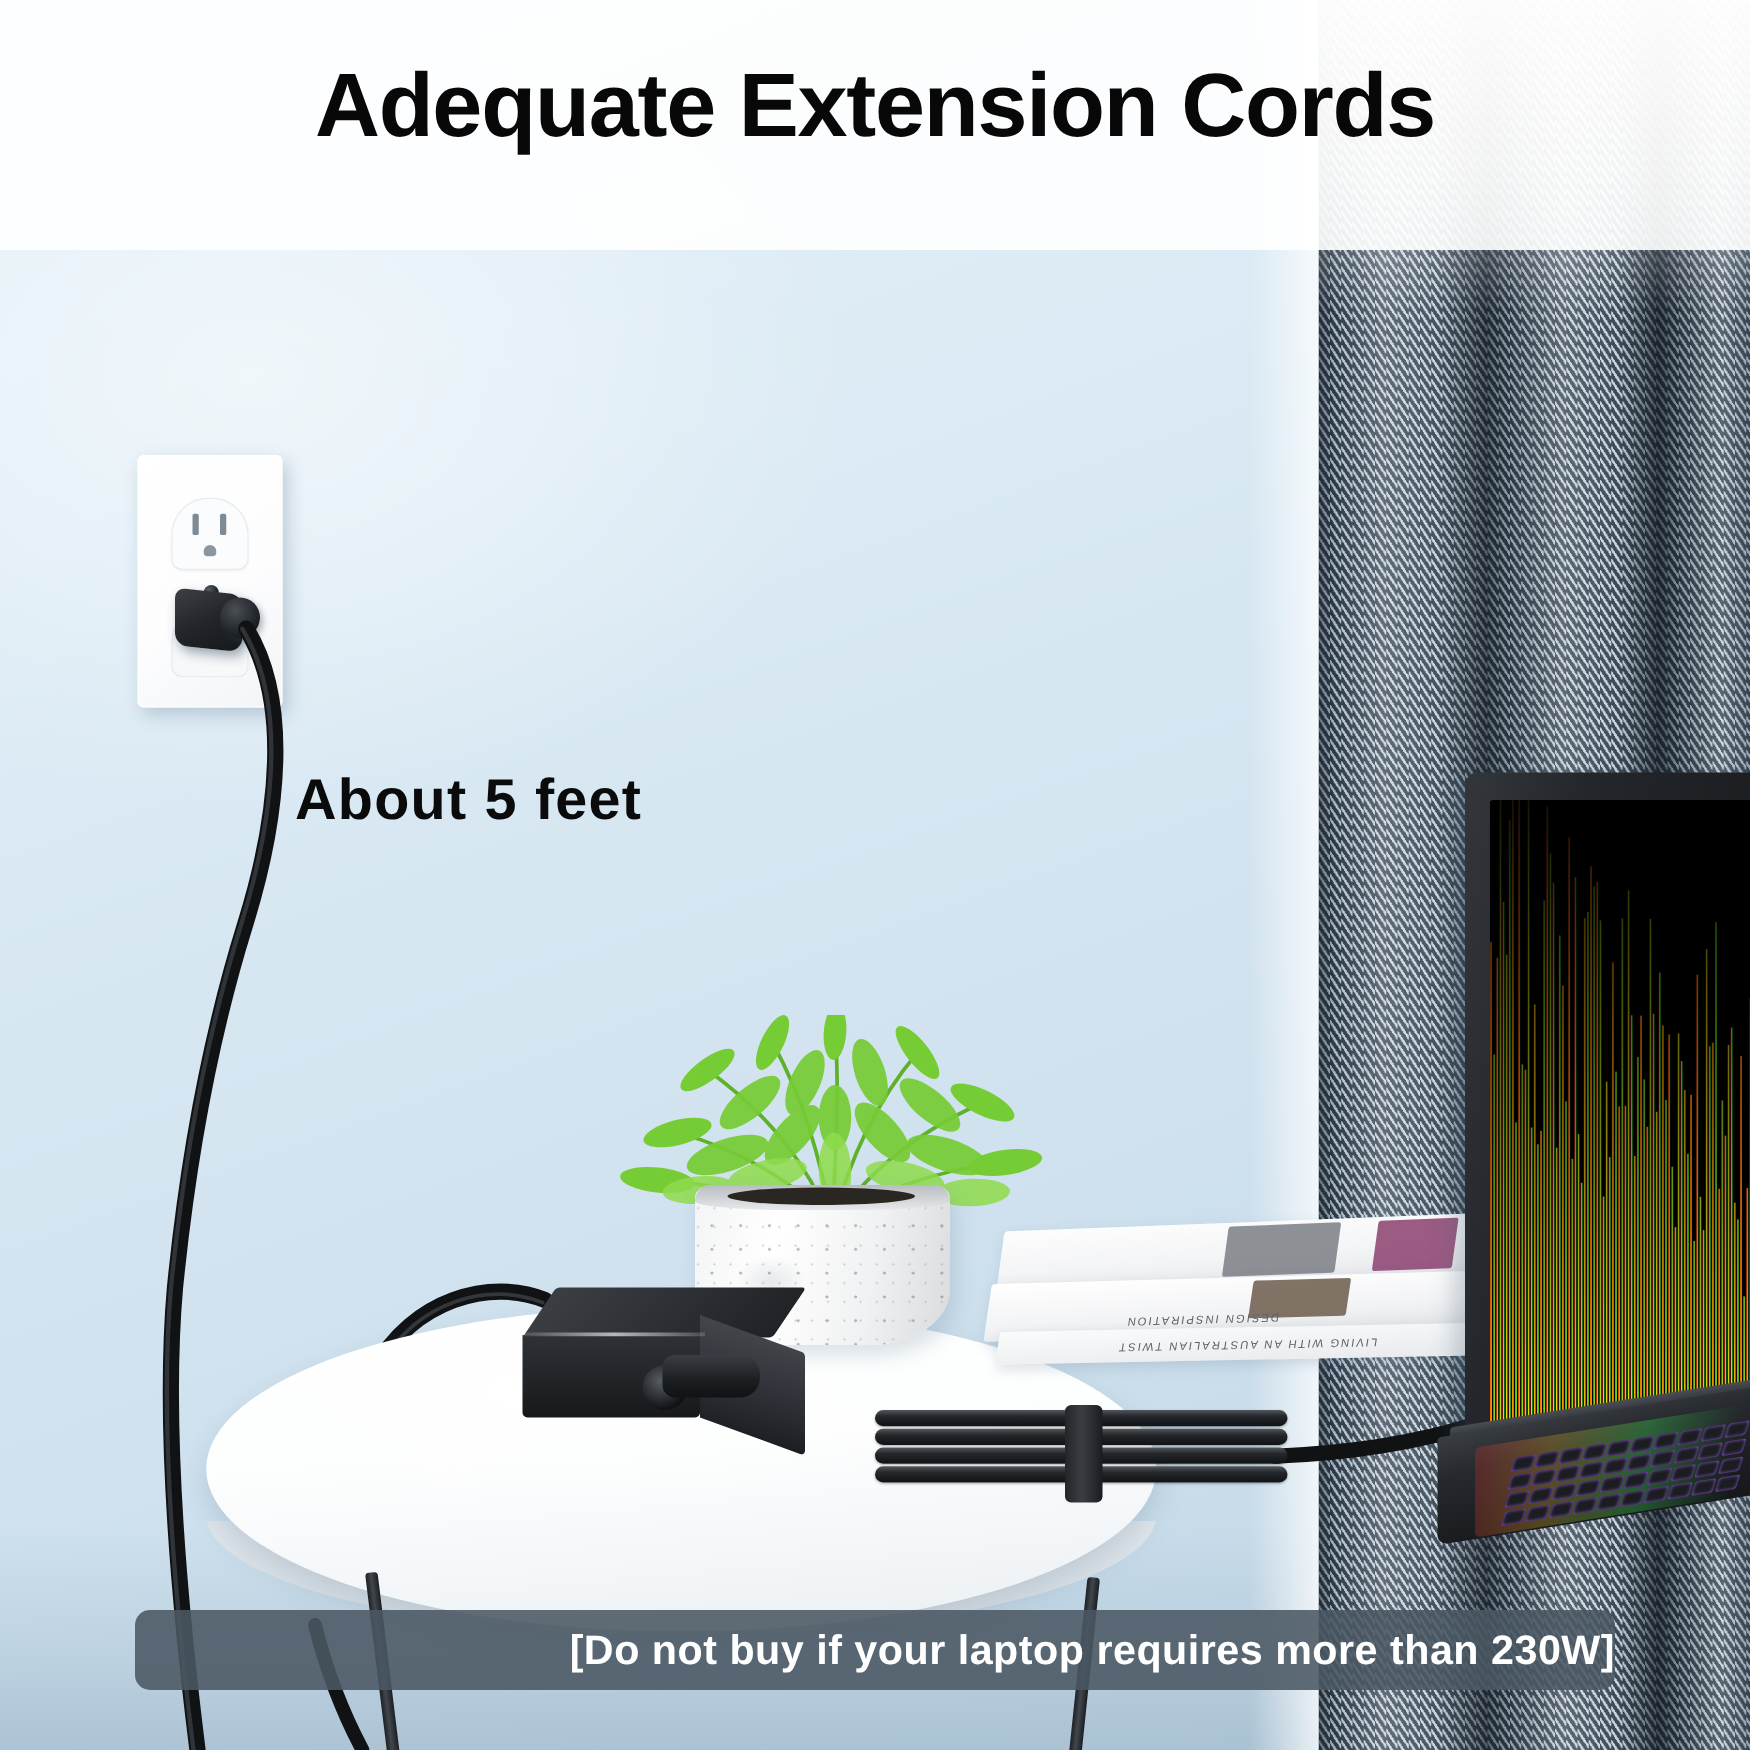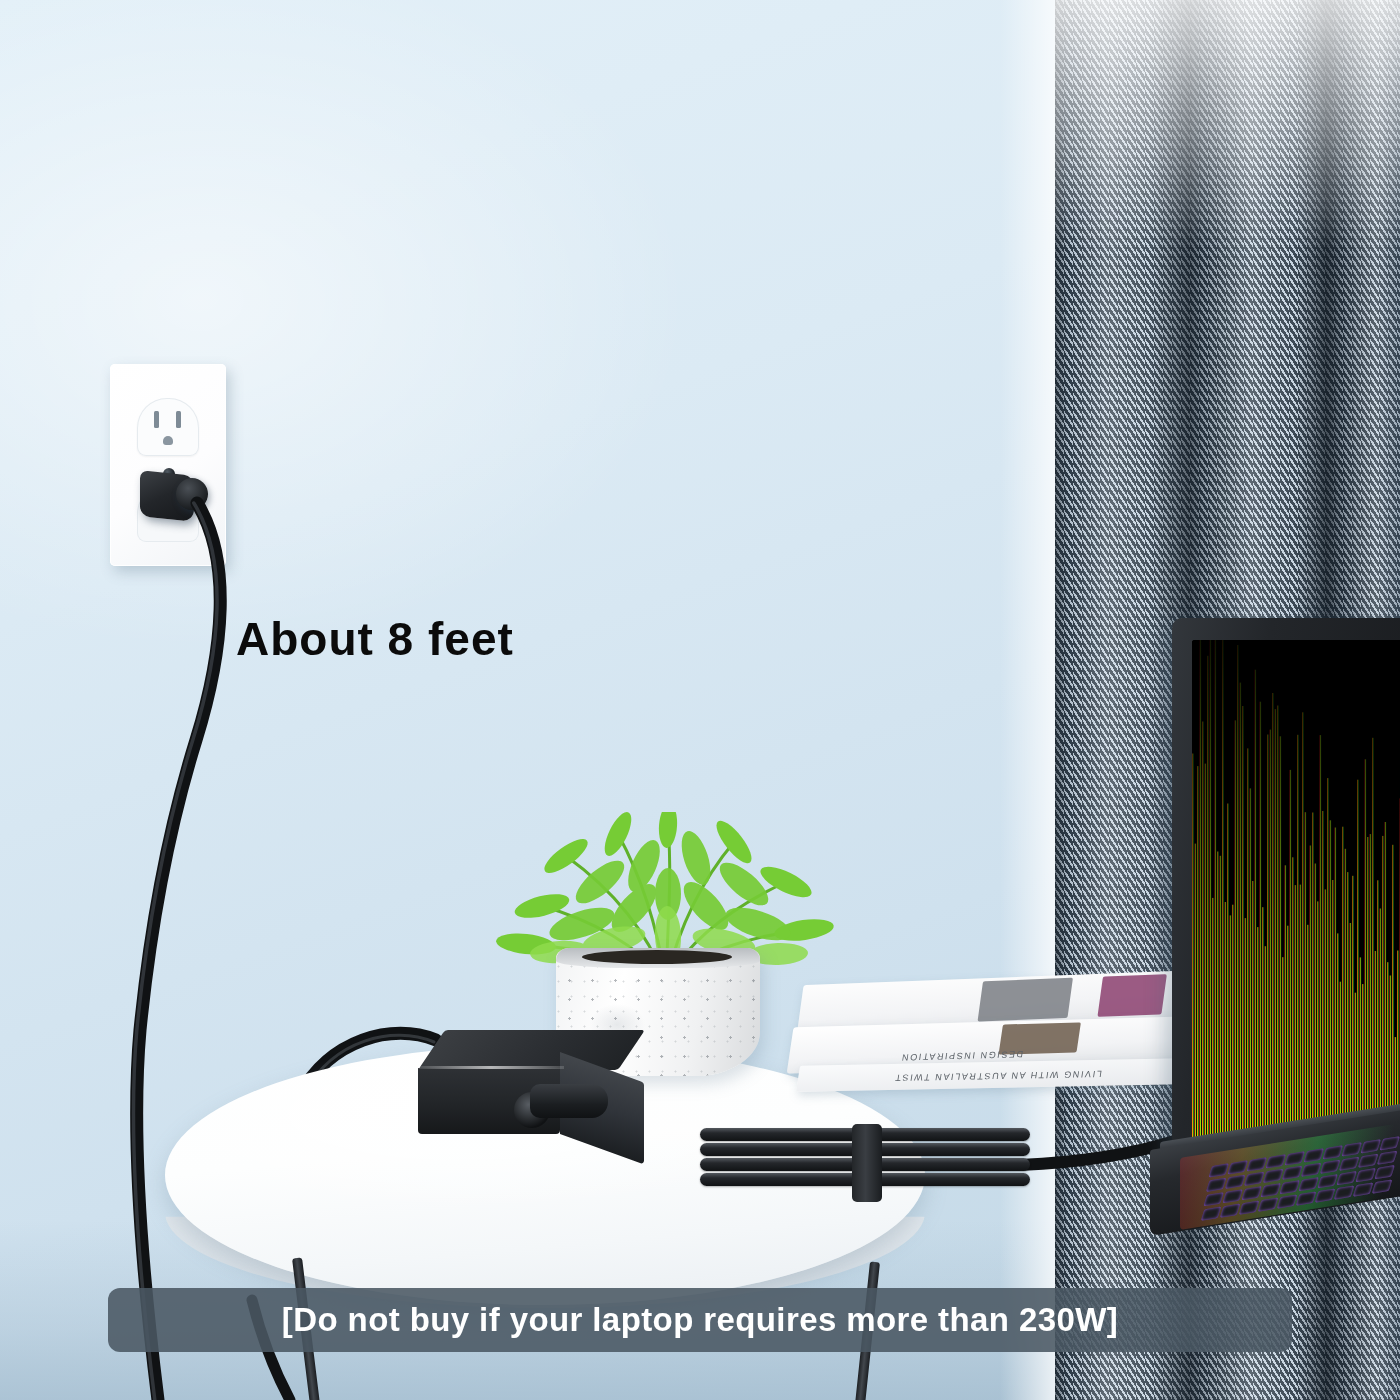--- a/index.html
+++ b/index.html
@@ -463,21 +463,21 @@
 
   
   .bottom-banner {
     position: absolute;
     left: 108px; top: 1288px;
     width: 1184px; height: 64px;
     background: rgba(74,88,99,0.88);
     border-radius: 12px;
     display: flex;
     align-items: center;
-    justify-content: center;
+    justify-content: flex-end;
   }
   .bottom-banner-text {
     font-size: 33px;
     font-weight: bold;
     color: #ffffff;
     letter-spacing: 0.4px;
     white-space: nowrap;
   }
 </style>
 </head>
@@ -760,20 +760,23 @@
       <div class="key" style="left:44px; top:42px;"></div>
       <div class="key" style="left:63px; top:42px;"></div>
       <div class="key" style="left:82px; top:42px;"></div>
       <div class="key" style="left:101px; top:42px;"></div>
       <div class="key" style="left:120px; top:42px;"></div>
       <div class="key" style="left:139px; top:42px;"></div>
       <div class="key" style="left:158px; top:42px;"></div>
       <div class="key" style="left:177px; top:42px;"></div>
     </div>
 
-
-  <div class="label-4ft">About 8 feet</div>
+  <div class="header-band">
+    <div class="header-title">Adequate Extension Cords</div>
+  </div>
+
+  <div class="label-4ft">About 5 feet</div>
 
   <div class="bottom-banner">
     <span class="bottom-banner-text">[Do not buy if your laptop requires more than 230W]</span>
   </div>
 
 </div>
 
 </body></html>

